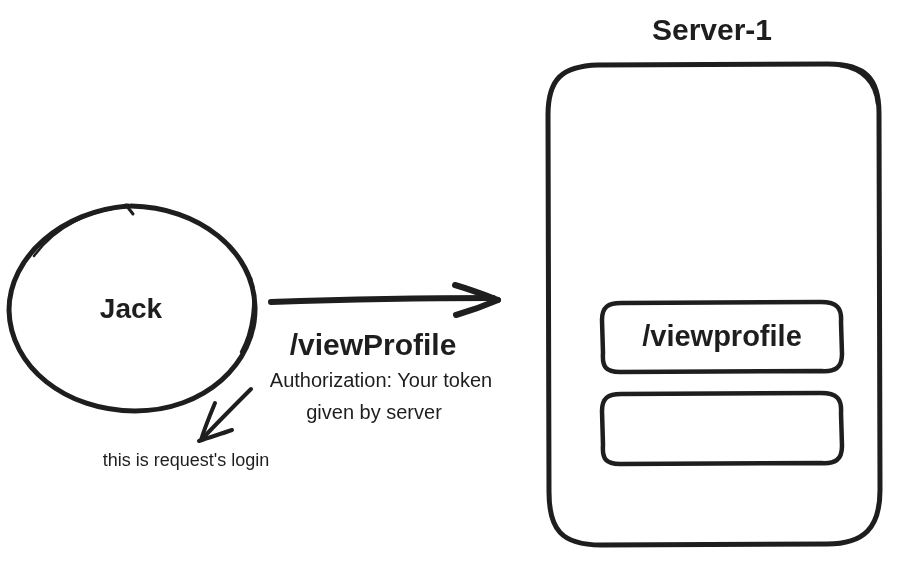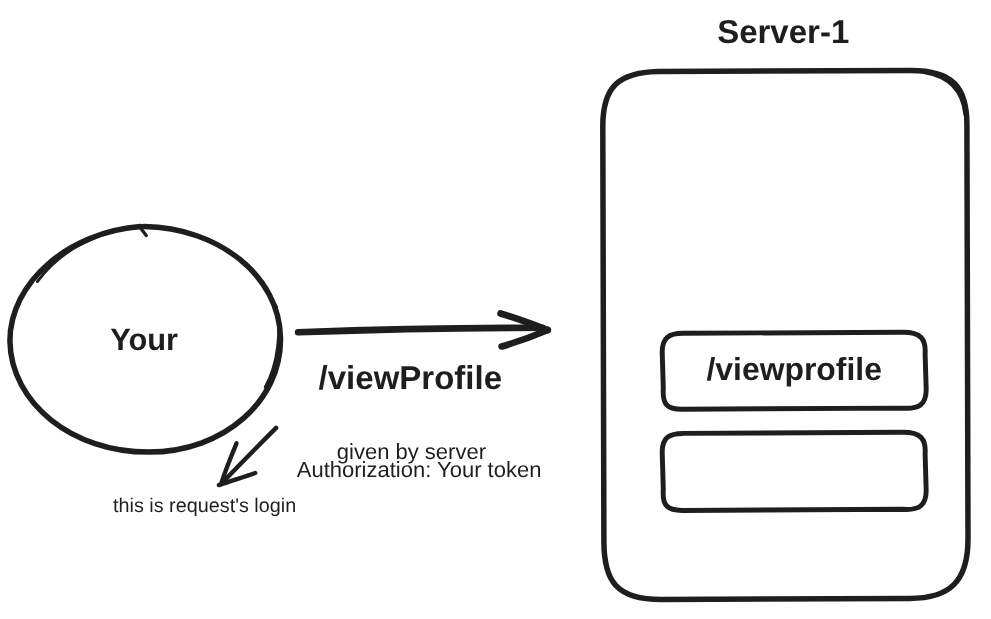--- a/index.html
+++ b/index.html
@@ -30,21 +30,21 @@
   }
   .label {
     position: absolute;
     transform: translate(-50%, -50%);
     white-space: nowrap;
     line-height: 1.15;
   }
   .label-jack          { left: 131px; top: 309px; font-size: 28px; font-weight: 600; }
   .label-server-title  { left: 712px; top: 30px;  font-size: 30px; font-weight: 600; }
   .label-request-path  { left: 373px; top: 345px; font-size: 30px; font-weight: 600; }
-  .label-header-1      { left: 381px; top: 380px; font-size: 20px; font-weight: 500; margin-top: 48px; }
+  .label-header-1      { left: 381px; top: 380px; font-size: 20px; font-weight: 500; }
   .label-header-2      { left: 374px; top: 412px; font-size: 20px; font-weight: 500; }
   .label-annotation    { left: 186px; top: 460px; font-size: 18px; font-weight: 500; }
   .label-endpoint-1    { left: 722px; top: 337px; font-size: 29px; font-weight: 600; }
   .label-endpoint-2    { left: 722px; top: 429px; font-size: 29px; font-weight: 600; }
 </style>
 </head>
 <body>
 
 <div class="canvas">
 
@@ -104,21 +104,21 @@
                C 837 393 842 399 841 413
                L 842 446
                C 842 460 835 464 821 463
                L 620 464
                C 606 464 602 459 603 445
                L 602 411
                C 602 398 608 394 621 394 Z"></path>
     </g>
   </svg>
 
-  <div class="label label-jack">Your</div>
+  <div class="label label-jack">Jack</div>
 
   <div class="label label-server-title">Server-1</div>
 
   <div class="label label-request-path">/viewProfile</div>
 
   <div class="label label-header-1">Authorization: Your token</div>
 
   <div class="label label-header-2">given by server</div>
 
   <div class="label label-annotation">this is request's login</div>

